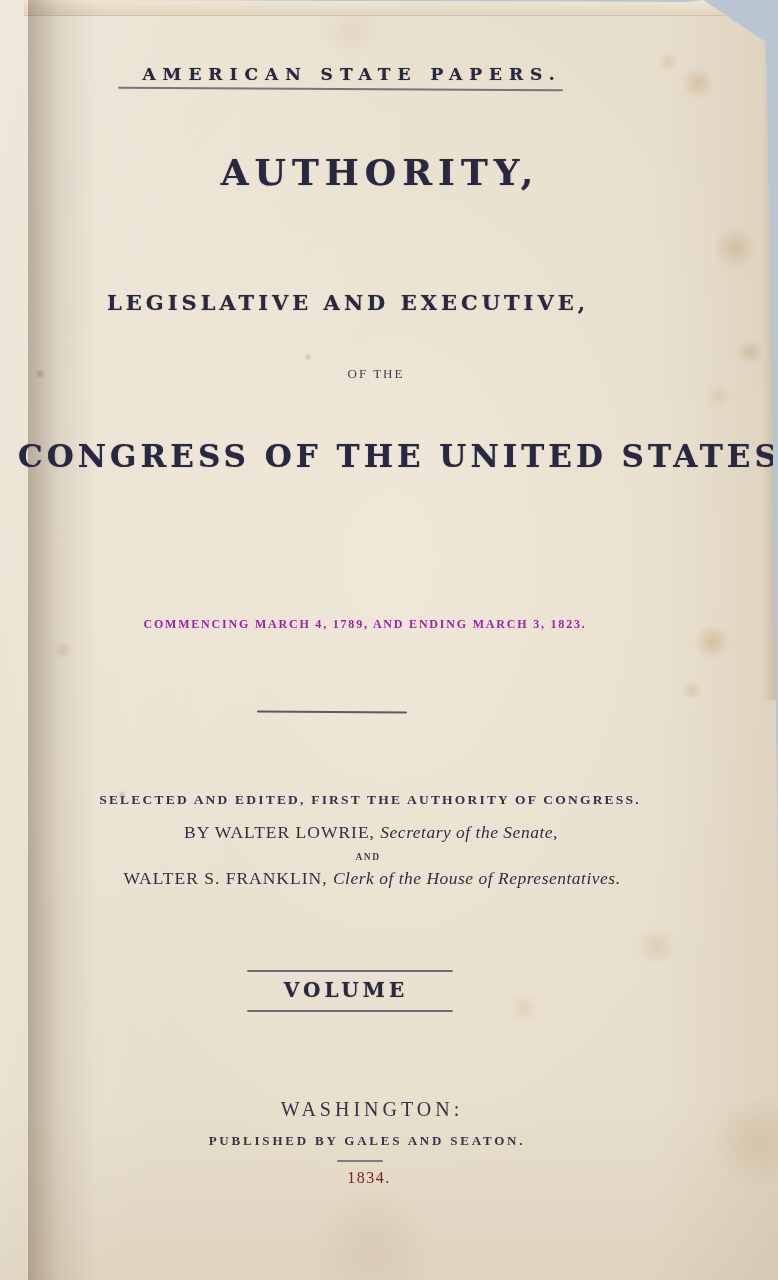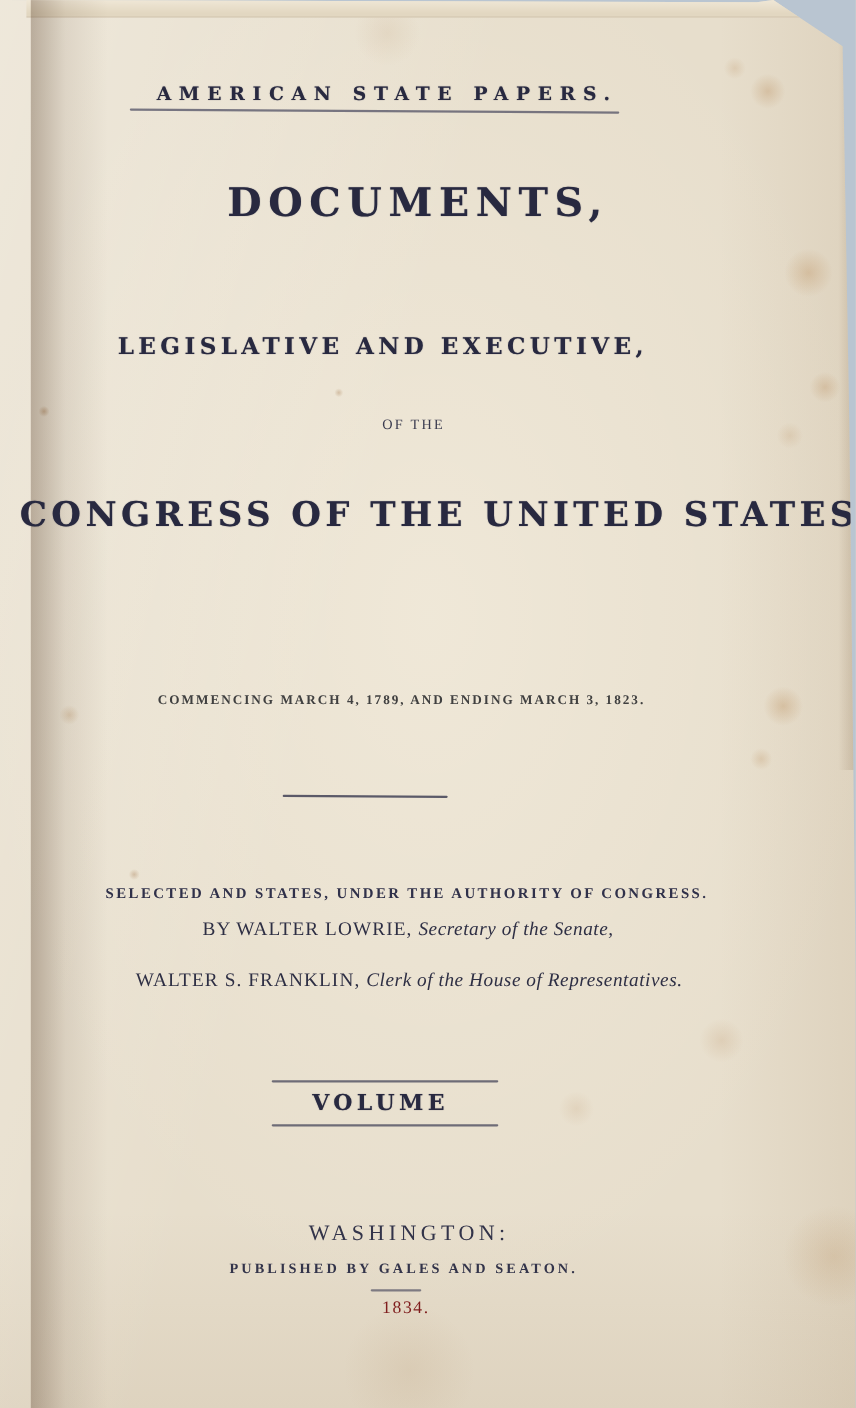--- a/index.html
+++ b/index.html
@@ -64,21 +64,21 @@
     background:linear-gradient(180deg,#efe7d6, #e2d7c1 80%);
     border-bottom:1px solid rgba(132,106,76,.30);
   }
   
   .right-shade{
     position:absolute;right:0;top:0;width:16px;height:700px;
     background:linear-gradient(270deg, rgba(140,115,85,.28), rgba(140,115,85,0));
   }
   
   .text-layer{
-    position:absolute;left:18px;top:16px;width:720px;height:1012px;
+    position:absolute;left:18px;top:4px;width:720px;height:1012px;
     color:#2e2f44;
   }
   .tline{
     position:absolute;left:0;width:720px;
     text-align:center;line-height:1;white-space:nowrap;
   }
   .fatface{
     font-family:"DejaVu Serif", serif;font-weight:700;
     color:#282940;
     text-shadow:0 0 1px rgba(40,41,64,.55);
@@ -91,21 +91,21 @@
     border-radius:1px;
   }
   
   .series-title   {top:62px;  font-size:17px; letter-spacing:7px;  transform:translateX(-26px);}
   .header-rule    {top:84px;  left:100px; width:445px; transform:rotate(.35deg); background:rgba(70,70,92,.70);}
   .main-title     {top:150px; font-size:36px; letter-spacing:6px;  transform:translateX(2px);}
   .subtitle       {top:288px; font-size:21px; letter-spacing:4px;  transform:translateX(-30px);}
   .of-the         {top:363px; font-size:13px; letter-spacing:2px; color:#3b3c50; transform:translateX(-2px);}
   .institution    {top:437px; font-size:31px; letter-spacing:4px;  transform:translateX(0);}
   .session-range  {top:530px; font-size:12.5px; letter-spacing:1.6px; line-height:25px; color:#35364c; transform:translateX(-13px);}
-  .date-range     {top:614px; font-size:12px; font-weight:700; letter-spacing:1.8px; color:#404040; transform:translateX(-13px);}
+  .date-range     {top:614px; font-size:12px; font-weight:700; letter-spacing:1.8px; color:#a21caf; transform:translateX(-13px);}
   .separator-rule {top:707px; left:239px; width:150px; height:1.5px; background:rgba(58,58,80,.82); transform:rotate(.3deg);}
   .authority      {top:789px; font-size:13.5px; font-weight:700; letter-spacing:2.2px; color:#30314a; transform:translateX(-8px);}
   .editor-line1   {top:820px; font-size:17.5px; letter-spacing:1px; transform:translateX(-7px);}
   .conjunction    {top:849px; font-size:9.5px; font-weight:700; letter-spacing:1.5px; color:#3b3c50; transform:translateX(-10px);}
   .editor-line2   {top:866px; font-size:17.5px; letter-spacing:1px; transform:translateX(-6px);}
   .volume-rule-a  {top:966px;  left:229px; width:206px; height:2px; background:rgba(62,62,84,.72);}
   .volume-word    {top:976px; font-size:20px; letter-spacing:4px; transform:translateX(-32px);}
   .volume-rule-b  {top:1006px; left:229px; width:206px; height:2px; background:rgba(62,62,84,.72);}
   .imprint-city   {top:1095px; font-size:20px; letter-spacing:4px; font-family:"Liberation Serif",serif; color:#33344a; transform:translateX(-6px);}
   .imprint-pub    {top:1130px; font-size:13px; font-weight:700; letter-spacing:2.8px; color:#33344a; transform:translateX(-11px);}
@@ -121,39 +121,40 @@
   <div class="edge-dark"></div>
   <div class="edge-stack"></div>
   <div class="gutter-shade"></div>
   <div class="right-shade"></div>
 
   <div class="text-layer">
 
     <div class="tline series-title fatface">AMERICAN STATE PAPERS.</div>
     <div class="rule header-rule"></div>
 
-    <div class="tline main-title fatface">DOCUMENTS,</div>
+    <div class="tline main-title fatface">AUTHORITY,</div>
 
     <div class="tline subtitle fatface">LEGISLATIVE AND EXECUTIVE,</div>
 
     <div class="tline of-the caps">OF THE</div>
 
     <div class="tline institution fatface">CONGRESS OF THE UNITED STATES,</div>
 
 
     <div class="tline date-range caps">COMMENCING MARCH 4, 1789, AND ENDING MARCH 3, 1823.</div>
 
     <div class="rule separator-rule"></div>
 
-    <div class="tline authority caps">SELECTED AND STATES, UNDER THE AUTHORITY OF CONGRESS.</div>
+    <div class="tline authority caps">SELECTED AND EDITED, FIRST THE AUTHORITY OF CONGRESS.</div>
 
     <div class="tline editor-line1 caps">
       <span>BY WALTER LOWRIE, </span><span class="it">Secretary of the Senate,</span>
     </div>
 
+    <div class="tline conjunction caps">AND</div>
 
     <div class="tline editor-line2 caps">
       <span>WALTER S. FRANKLIN, </span><span class="it">Clerk of the House of Representatives.</span>
     </div>
 
     <div class="rule volume-rule-a"></div>
     <div class="tline volume-word fatface">VOLUME</div>
     <div class="rule volume-rule-b"></div>
 
     <div class="tline imprint-city">WASHINGTON:</div>

